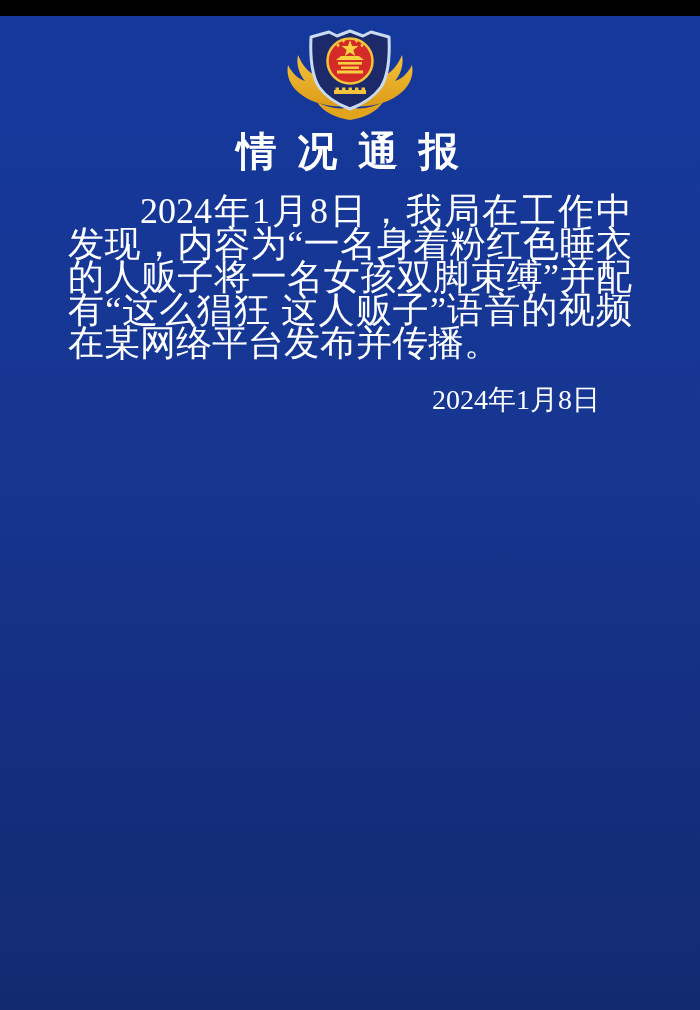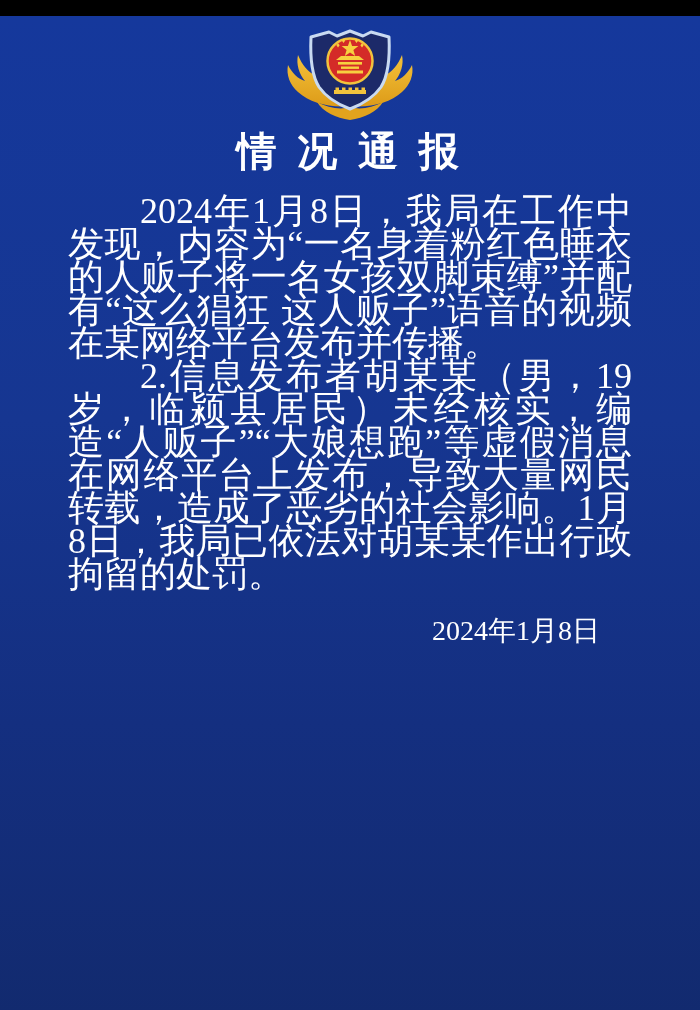--- a/index.html
+++ b/index.html
@@ -81,20 +81,19 @@
       <rect x="64.5" y="63.5" width="3.5" height="3" fill="#f2c33c"></rect>
       <rect x="71" y="63.5" width="3.5" height="3" fill="#f2c33c"></rect>
       <rect x="77.5" y="63.5" width="3.5" height="3" fill="#f2c33c"></rect>
     </svg>
   </div>
 
   <h1 class="title">情 况 通 报</h1>
 
   <div class="content">
     <p>2024年1月8日，我局在工作中发现，内容为“一名身着粉红色睡衣的人贩子将一名女孩双脚束缚”并配有“这么猖狂 这人贩子”语音的视频在某网络平台发布并传播。</p>
-    <p>2.信息发布者胡某某（男，19岁，临颍县居民）未经核实，编造“人贩子”“大娘想跑”等虚假消息在网络平台上发布，导致大量网民转载，造成了恶劣的社会影响。1月8日，我局已依法对胡某某作出行政拘留的处罚。</p>
   </div>
 
   <div class="signature">
     <div>2024年1月8日</div>
   </div>
 
 </div>
 
 </body></html>

